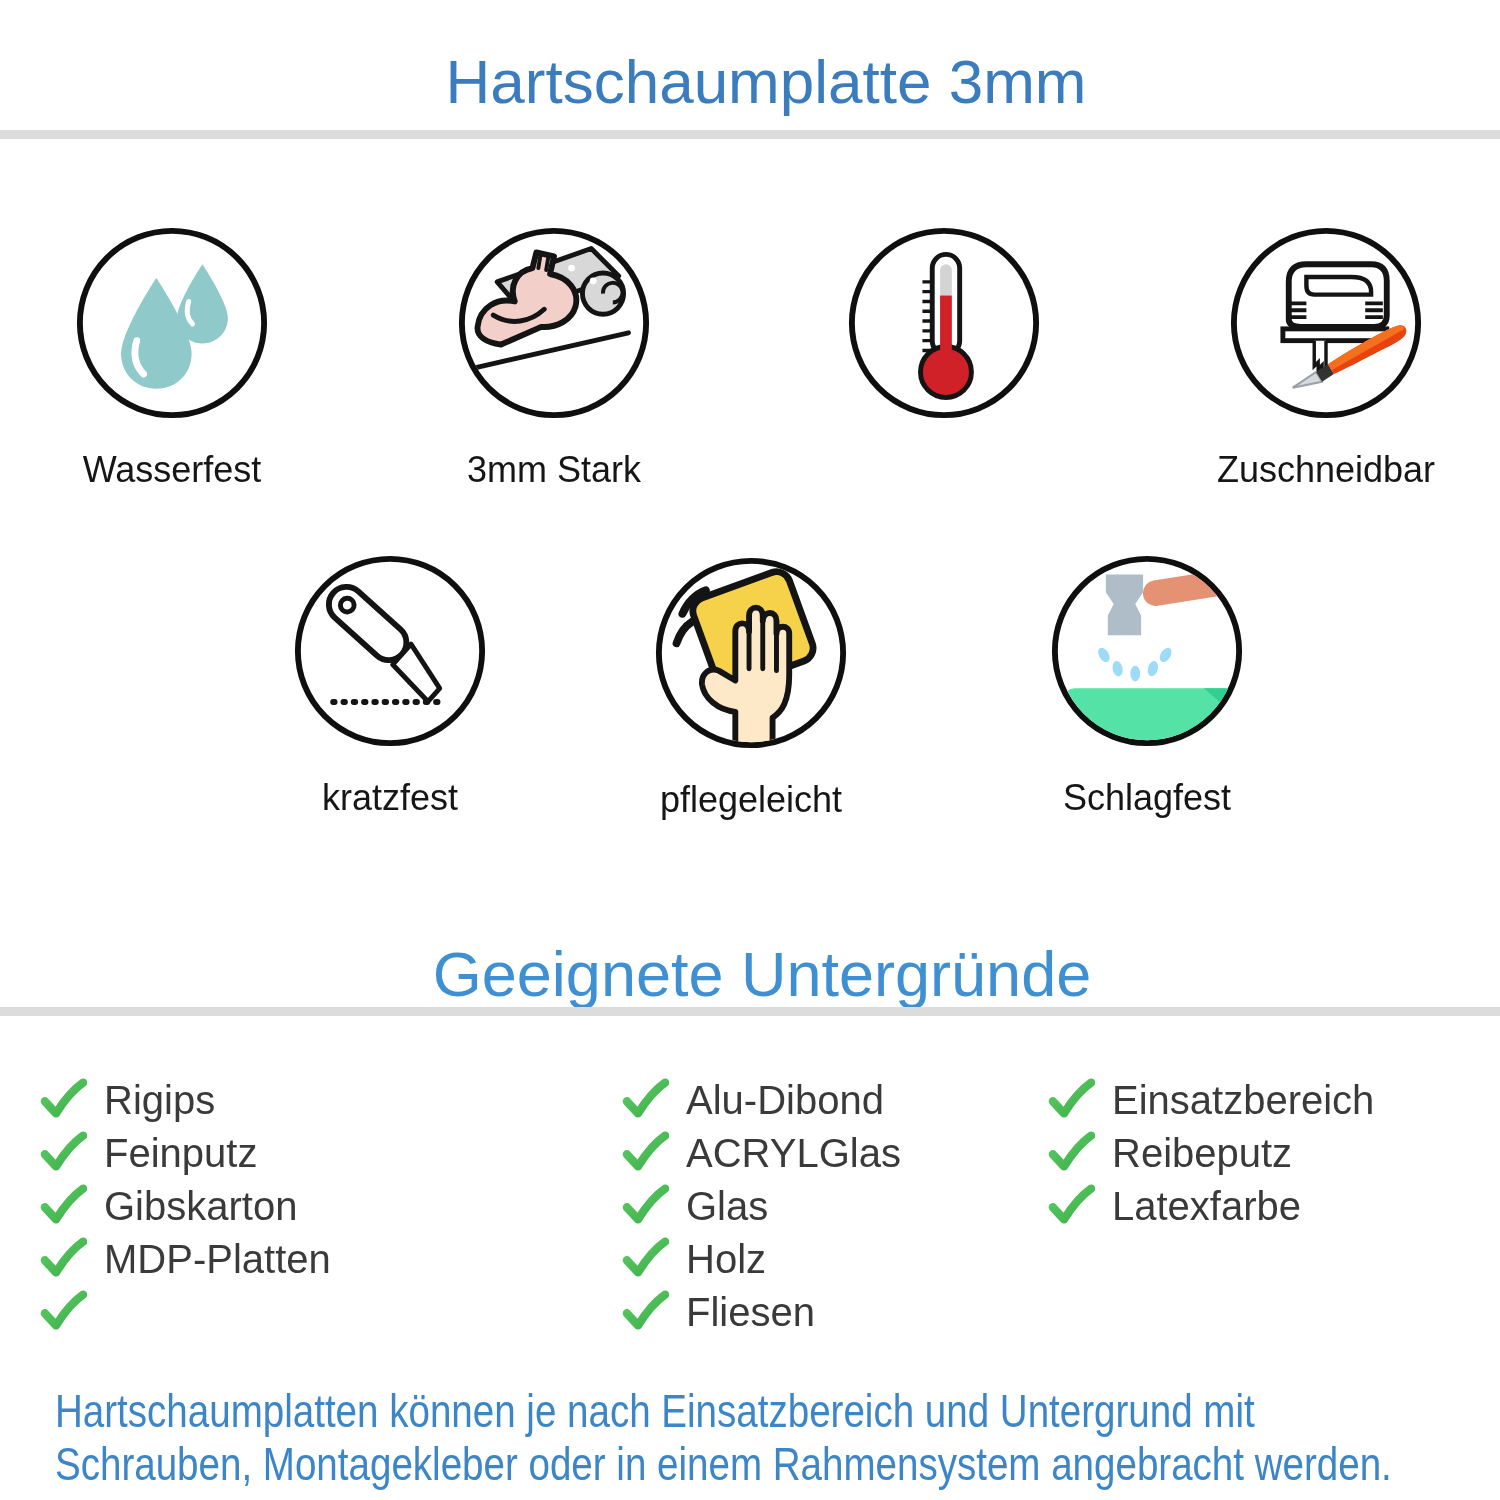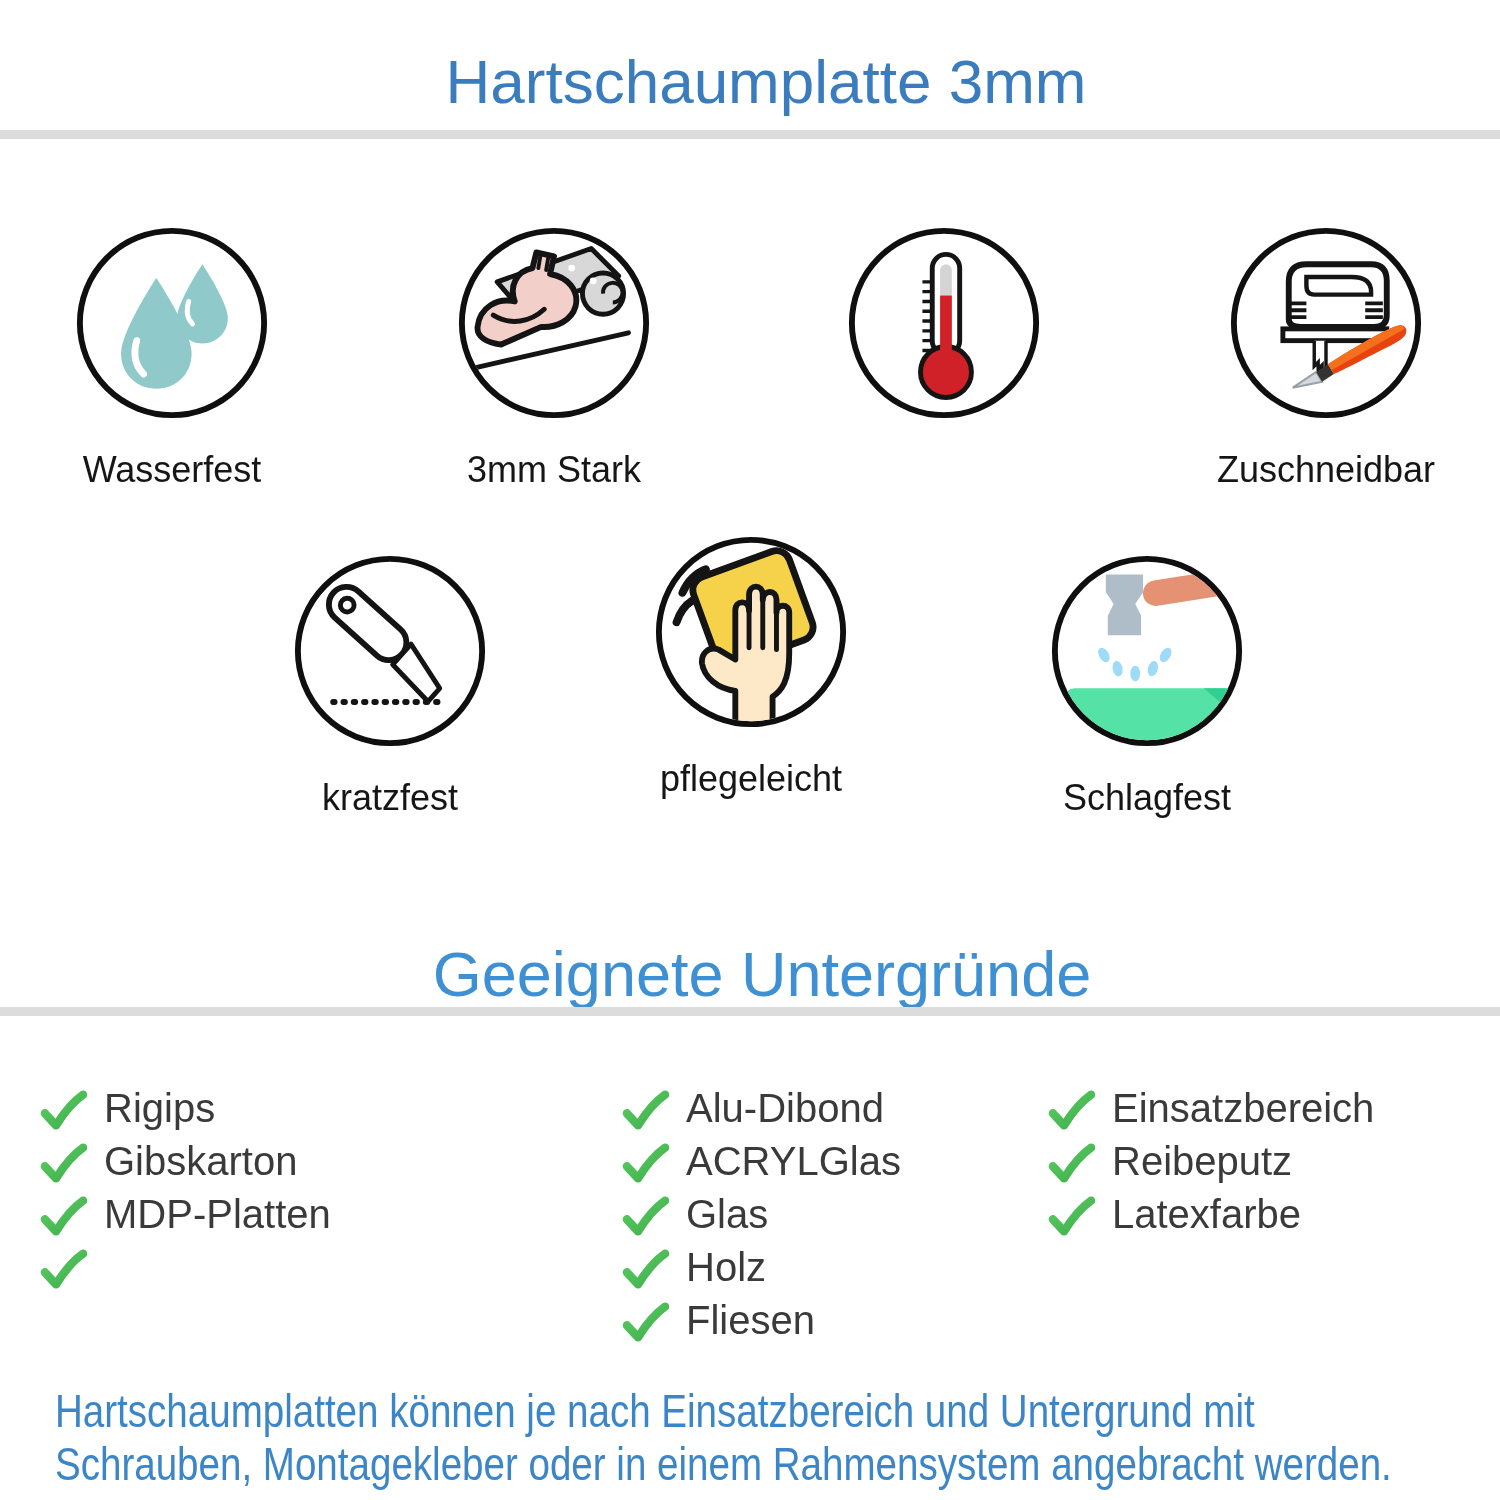--- a/index.html
+++ b/index.html
@@ -5,21 +5,21 @@
   html,body{margin:0;padding:0;overflow:hidden;}
   body{width:1500px;height:1500px;background:#ffffff;font-family:"Liberation Sans",sans-serif;position:relative;}
   .canvas{position:absolute;inset:0;}
   .title1{position:absolute;top:30px;left:0;width:100%;text-align:center;font-size:62px;line-height:72px;color:#3a7cbd;font-weight:400;margin:16px;}
   .title2{position:absolute;top:924px;left:0;width:100%;text-align:center;font-size:63px;line-height:76px;color:#3f90d2;font-weight:400;margin:12px;}
   .divider{position:absolute;left:0;width:1500px;height:9px;background:#dcdcdc;}
   .d1{top:130px;} .d2{top:1007px;}
   .feature{position:absolute;width:360px;display:flex;flex-direction:column;align-items:center;}
   .feature-label{margin-top:28px;font-size:36px;color:#161616;white-space:nowrap;}
   .col{position:absolute;top:1078px;display:flex;flex-direction:column;}
-  .crow{display:flex;align-items:flex-end;height:53px;}
+  .crow{display:flex;align-items:flex-start;height:53px;}
   .crow svg{margin-right:17px;flex:0 0 auto;}
   .crow span{font-size:40px;color:#3a3a3a;white-space:nowrap;}
   .footer{position:absolute;left:55px;top:1384px;color:#3c85c6;font-size:47px;line-height:53px;}
   .footer .fline span{display:inline-block;transform:scaleX(0.82);transform-origin:0 50%;white-space:nowrap;}
 </style>
 </head>
 <body>
 
 <svg width="0" height="0" style="position:absolute">
   <defs>
@@ -113,21 +113,21 @@
       <g transform="rotate(42 95 88)">
         <rect x="24" y="70" width="94" height="36" rx="18" fill="#fff" stroke="#141414" stroke-width="6"></rect>
         <circle cx="43" cy="88" r="7" fill="#fff" stroke="#141414" stroke-width="5"></circle>
         <path d="M118,74 L170,88 L170,106 L118,102 Z" fill="#fff" stroke="#141414" stroke-width="5" stroke-linejoin="round"></path>
       </g>
       <path d="M42,152 H150" stroke="#141414" stroke-width="6" stroke-linecap="round" stroke-dasharray="1.5,9"></path>
     </svg>
     <div class="feature-label">kratzfest</div>
   </div>
 
-  <div class="feature" style="left:571px;top:534px">
+  <div class="feature" style="left:571px;top:555px">
     <svg viewBox="0 0 200 200" width="196" height="196">
       <defs>
           <clipPath id="cp6">
             <circle cx="100" cy="100" r="91"></circle>
           </clipPath>
         </defs>
       <circle cx="100" cy="100" r="94" fill="#fff" stroke="#0f0f0f" stroke-width="6"></circle>
       <g clip-path="url(#cp6)">
         <path d="M30,60 Q38,42 54,36" stroke="#141414" stroke-width="8" fill="none" stroke-linecap="round"></path>
         <path d="M24,90 Q29,75 40,68" stroke="#141414" stroke-width="8" fill="none" stroke-linecap="round"></path>
@@ -171,20 +171,26 @@
     <div class="crow">
         <svg viewBox="0 0 50 44" width="47" height="41">
           <path d="M5,25 L17,38 C25,25 36,12 46,5" fill="none" stroke="url(#ckg)" stroke-width="9" stroke-linecap="round" stroke-linejoin="round"></path>
         </svg>
         <span>Rigips</span>
       </div>
     <div class="crow">
         <svg viewBox="0 0 50 44" width="47" height="41">
           <path d="M5,25 L17,38 C25,25 36,12 46,5" fill="none" stroke="url(#ckg)" stroke-width="9" stroke-linecap="round" stroke-linejoin="round"></path>
         </svg>
+        <span>Feinputz</span>
+      </div>
+    <div class="crow">
+        <svg viewBox="0 0 50 44" width="47" height="41">
+          <path d="M5,25 L17,38 C25,25 36,12 46,5" fill="none" stroke="url(#ckg)" stroke-width="9" stroke-linecap="round" stroke-linejoin="round"></path>
+        </svg>
         <span>Gibskarton</span>
       </div>
     <div class="crow">
         <svg viewBox="0 0 50 44" width="47" height="41">
           <path d="M5,25 L17,38 C25,25 36,12 46,5" fill="none" stroke="url(#ckg)" stroke-width="9" stroke-linecap="round" stroke-linejoin="round"></path>
         </svg>
         <span>MDP-Platten</span>
       </div>
     <div class="crow">
         <svg viewBox="0 0 50 44" width="47" height="41">

